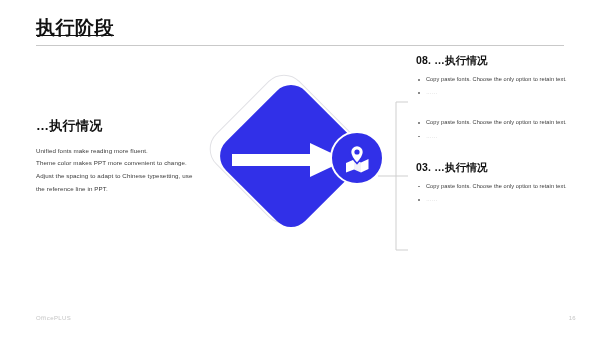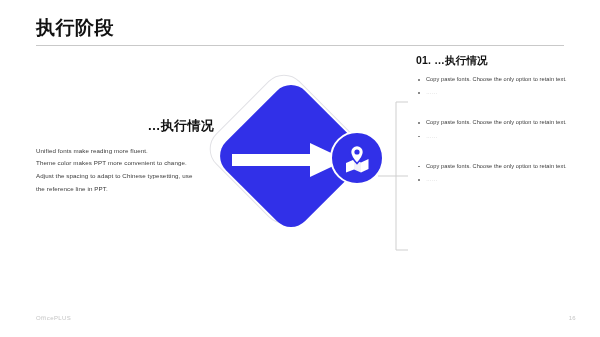--- a/index.html
+++ b/index.html
@@ -23,20 +23,21 @@
   
   .slide-title {
     position: absolute;
     left: 36px;
     top: 18px;
     font-size: 19px;
     font-weight: bold;
     color: #111111;
     letter-spacing: 0.5px;
     line-height: 1;
+    text-decoration: underline;
   }
   .header-rule {
     position: absolute;
     left: 36px;
     top: 45px;
     width: 528px;
     height: 1px;
     background: #c9c9c9;
   }
 
@@ -47,21 +48,20 @@
     top: 118px;
     width: 178px;
   }
   .left-heading {
     font-size: 13px;
     font-weight: bold;
     color: #111111;
     margin: 0 0 11px 0;
     line-height: 1.2;
     letter-spacing: 0.3px;
-    text-align: right;
   }
   .left-para {
     font-size: 6.2px;
     color: #3a3a3a;
     line-height: 2.05;
     margin: 0;
     letter-spacing: 0.1px;
   }
 
   
@@ -232,35 +232,36 @@
       <path d="M18 6 L18 154" stroke="#cfcfcf" stroke-width="1" fill="none"></path>
       <path d="M18 6 L30 6" stroke="#cfcfcf" stroke-width="1" fill="none"></path>
       <path d="M18 80 L30 80" stroke="#cfcfcf" stroke-width="1" fill="none"></path>
       <path d="M18 154 L30 154" stroke="#cfcfcf" stroke-width="1" fill="none"></path>
     </svg>
   </div>
 
   <div class="right-col">
 
     <div class="step">
-      <div class="step-heading">01. …执行情况</div>
+      <div class="step-heading">08. …执行情况</div>
       <ul class="bullet-list">
         <li class="bullet">Copy paste fonts. Choose the only option to retain text.</li>
         <li class="bullet faint">……</li>
       </ul>
     </div>
 
     <div class="step">
       <ul class="bullet-list">
         <li class="bullet">Copy paste fonts. Choose the only option to retain text.</li>
         <li class="bullet faint">……</li>
       </ul>
     </div>
 
     <div class="step">
+      <div class="step-heading">03. …执行情况</div>
       <ul class="bullet-list">
         <li class="bullet">Copy paste fonts. Choose the only option to retain text.</li>
         <li class="bullet faint">……</li>
       </ul>
     </div>
 
   </div>
 
   <div class="footer-brand">OfficePLUS</div>
   <div class="footer-page">16</div>

